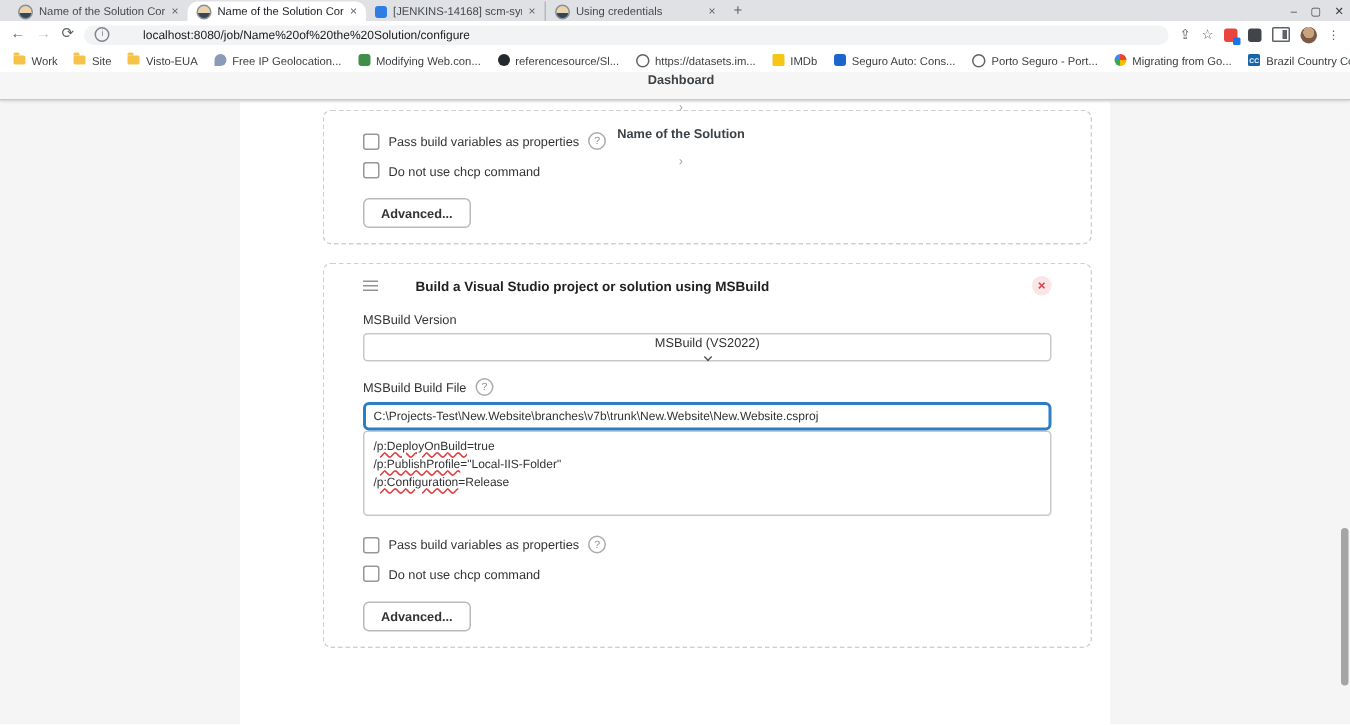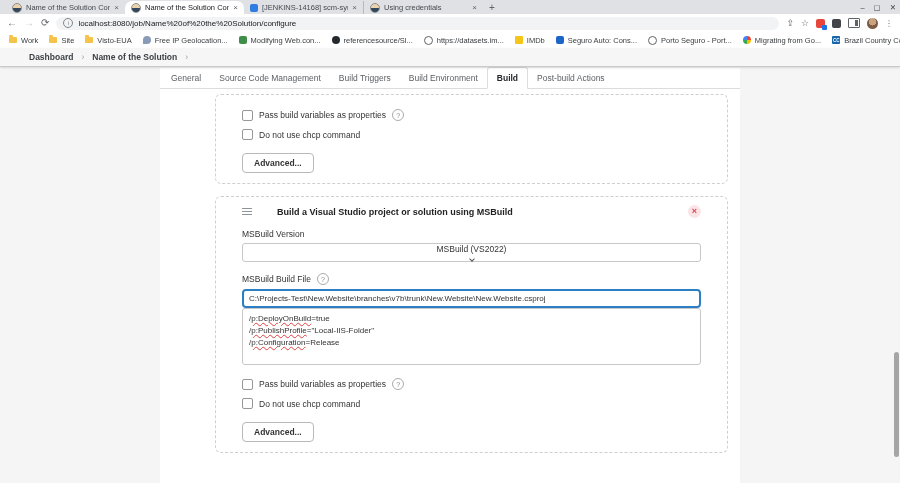--- a/index.html
+++ b/index.html
@@ -17,21 +17,21 @@
   .tab-close{font-size:8px;color:#5f6368;}
   .favicon{width:8px;height:8px;border-radius:50%;flex:none;}
   .favicon.jenkins{background:linear-gradient(#ecd3ac 55%, #33475c 45%);border:0.5px solid #8b8f94;}
   .favicon.jira{border-radius:2px;background:#2f7de1;}
   .newtab{font-size:10px;color:#5f6368;margin-left:6px;padding-bottom:1px;}
   .win-controls{position:absolute;right:4px;top:0;height:14px;display:flex;align-items:center;gap:9px;font-size:7.5px;color:#3c4043;}
 
   .toolbar{position:absolute;top:14px;left:0;right:0;height:18px;background:#fff;display:flex;align-items:center;padding:0 7px;gap:7px;}
   .nav-ic{font-size:10px;color:#5f6368;line-height:1;}
   .nav-ic.disabled{color:#c4c7cb;}
-  .omnibox{flex:1;height:13px;background:#f1f3f4;border-radius:7px;display:flex;align-items:center;gap:5px;padding:0 7px;font-size:8px;color:#202124;}
+  .omnibox{flex:1;height:13px;background:#f1f3f4;border-radius:7px;display:flex;align-items:center;gap:22px;padding:0 7px;font-size:8px;color:#202124;}
   .info-ic{width:8px;height:8px;border:1px solid #80868b;border-radius:50%;color:#80868b;font-size:6px;display:flex;align-items:center;justify-content:center;flex:none;}
   .url-text{white-space:nowrap;overflow:hidden;}
   .tb-right{display:flex;align-items:center;gap:7px;}
   .tb-ic{font-size:9px;color:#5f6368;line-height:1;}
   .ext-red{width:9px;height:9px;background:#e8453c;border-radius:2px;position:relative;}
   .ext-red::after{content:"";position:absolute;right:-2px;bottom:-2px;width:5px;height:5px;background:#1a73e8;border-radius:1px;}
   .ext-dark{width:9px;height:9px;background:#414549;border-radius:2px;}
   .panel-ic{width:10px;height:8px;border:1px solid #5f6368;border-radius:1px;position:relative;}
   .panel-ic::after{content:"";position:absolute;right:1px;top:1px;bottom:1px;width:3px;background:#5f6368;}
   .avatar{width:11px;height:11px;border-radius:50%;background:radial-gradient(circle at 50% 35%, #c9a27e 40%, #7d5a44 41%);}
@@ -46,21 +46,21 @@
   .bm-ic.green{background:#3f8e4a;}
   .bm-ic.gh{background:#24292e;border-radius:50%;}
   .bm-ic.globe{background:#fff;border:1px solid #5f6368;border-radius:50%;width:7px;height:7px;}
   .bm-ic.imdb{background:#f5c518;border-radius:1px;}
   .bm-ic.blue{background:#1d66c9;}
   .bm-ic.multi{border-radius:50%;background:conic-gradient(#ea4335 0 25%, #fbbc04 0 50%, #34a853 0 75%, #4285f4 0);}
   .bm-ic.cc{background:#1865ab;color:#fff;font-size:4.5px;font-weight:bold;display:flex;align-items:center;justify-content:center;border-radius:1px;}
 
   
   .page{position:absolute;top:48px;left:0;right:0;bottom:0;background:#f5f5f5;}
-  .breadcrumbs{position:absolute;top:0;left:0;right:0;height:18px;background:#f6f6f6;border-bottom:1px solid #c9c9c9;box-shadow:0 1px 2px rgba(0,0,0,.12);display:flex;align-items:center;gap:8px;padding-left:29px;font-size:8.5px;color:#3d4247;font-weight:bold;z-index:3;}
+  .breadcrumbs{position:absolute;top:0;left:0;right:0;height:18px;background:#f6f6f6;border-bottom:1px solid #c9c9c9;box-shadow:0 1px 2px rgba(0,0,0,.12);display:flex;align-items:center;gap:8px;padding-left:8px;font-size:8.5px;color:#3d4247;font-weight:bold;z-index:3;flex-direction:column;}
   .crumb-sep{color:#9aa0a6;font-weight:normal;}
 
   .card{position:absolute;left:160px;top:20px;width:580px;bottom:0;background:#fff;}
   .cfg-tabs{display:flex;align-items:flex-end;height:20px;border-bottom:1px solid #dcdcdc;font-size:8.5px;color:#5c6166;padding-left:2px;}
   .cfg-tab{padding:5px 9px 5px;}
   .cfg-tab.active{border:1px solid #dcdcdc;border-bottom:1px solid #fff;margin-bottom:-1px;background:#fff;border-radius:3px 3px 0 0;font-weight:bold;color:#23282d;}
 
   .form{padding:5px 12px 0 12px;font-size:8.5px;color:#333;}
   .section{border:1px dashed #cfcfcf;border-radius:6px;padding:6px 26px 10px;margin-left:43px;}
   .section.step{margin-top:12px;padding-top:8px;}
@@ -197,28 +197,20 @@
   <div class="page">
     <div class="breadcrumbs">
       <span>Dashboard</span>
       <span class="crumb-sep">›</span>
       <span>Name of the Solution</span>
       <span class="crumb-sep">›</span>
     </div>
 
     <div class="card">
 
-      <div class="cfg-tabs">
-        <span class="cfg-tab">General</span>
-        <span class="cfg-tab">Source Code Management</span>
-        <span class="cfg-tab">Build Triggers</span>
-        <span class="cfg-tab">Build Environment</span>
-        <span class="cfg-tab active">Build</span>
-        <span class="cfg-tab">Post-build Actions</span>
-      </div>
 
       <div class="form">
 
         <div class="section">
           <div class="chk-row">
             <span class="chk"></span>
             <span>Pass build variables as properties</span>
             <span class="help">?</span>
           </div>
           <div class="chk-row">

